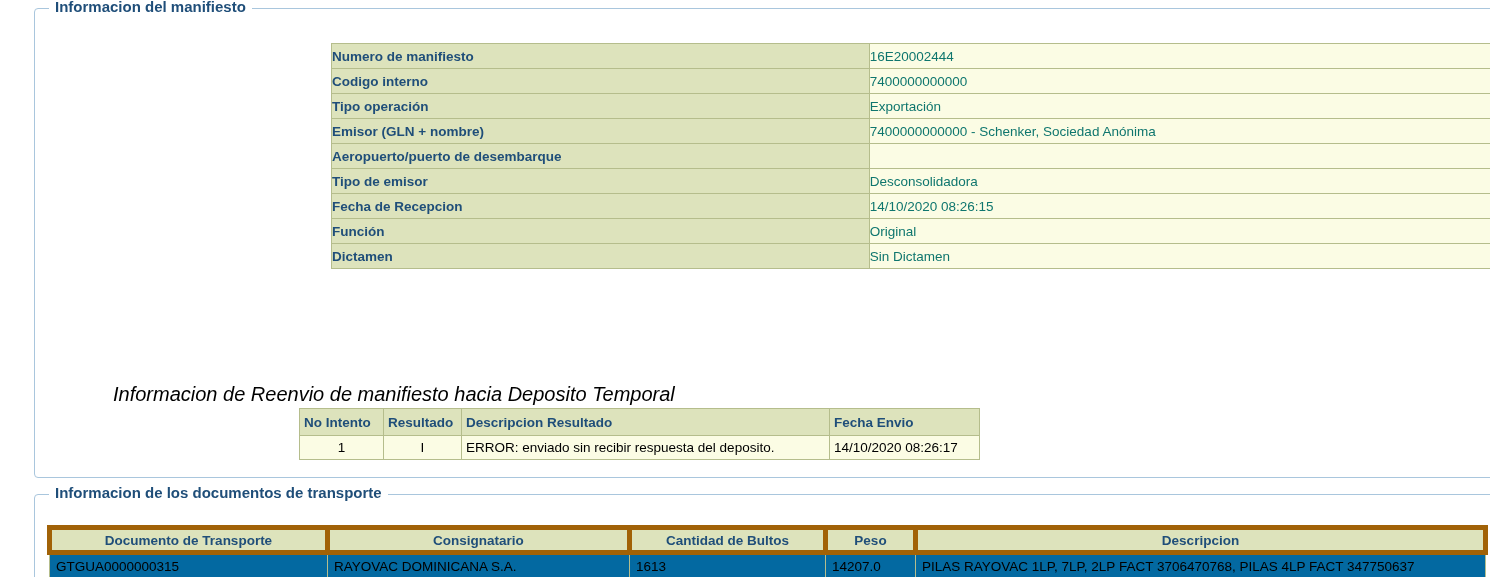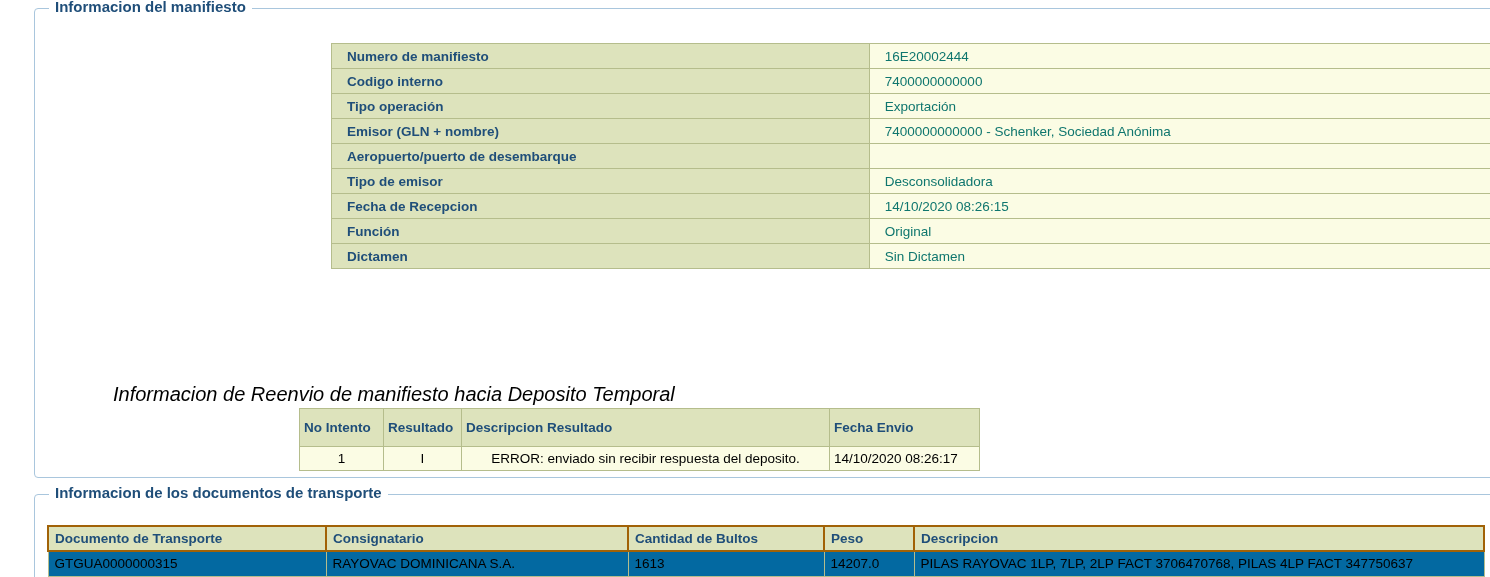--- a/index.html
+++ b/index.html
@@ -54,21 +54,21 @@
     position: absolute;
     left: 296px;
     top: 34px;
     border-collapse: collapse;
     table-layout: fixed;
   }
   table.mainfest-table td {
     border: 1px solid #b5bd8c;
     height: 25px;
     font-size: 13.5px;
-    padding: 0 15px;
+    padding: 0 0;
     vertical-align: middle;
     box-sizing: border-box;
   }
   td.lbl {
     width: 548px;
     background: #dde3bc;
     color: #1f4e79;
     font-weight: bold;
   }
   td.val {
@@ -95,58 +95,58 @@
     top: 399px;
     border-collapse: collapse;
     table-layout: fixed;
   }
   table.reenvio-table th {
     background: #dde3bc;
     color: #1f4e79;
     font-weight: bold;
     font-size: 13.5px;
     border: 1px solid #b5bd8c;
-    height: 38px;
+    height: 27px;
     padding: 0 4px;
     text-align: left;
     white-space: nowrap;
     box-sizing: border-box;
   }
   table.reenvio-table td {
     background: #fbfce4;
     color: #000000;
     font-size: 13.5px;
     border: 1px solid #b5bd8c;
     height: 24px;
     padding: 0 4px;
     box-sizing: border-box;
   }
   .c-intento  { width: 84px;  text-align: center; }
   .c-resultado{ width: 78px;  text-align: center; }
-  .c-desc     { width: 368px; text-align: center; }
+  .c-desc     { width: 368px; text-align: left; }
   .c-fecha    { width: 150px; text-align: left; }
 
   
   table.docs-table {
     position: absolute;
     left: 12px;
     top: 30px;
     border-collapse: collapse;
     table-layout: fixed;
     width: 1436px;
   }
   table.docs-table th {
     background: #dde3bc;
     color: #1f4e79;
     font-weight: bold;
     font-size: 13.5px;
-    border: 2px solid #a16207;
+    border: 5px solid #a16207;
     height: 25px;
     padding: 0 6px;
-    text-align: left;
+    text-align: center;
     white-space: nowrap;
     box-sizing: border-box;
   }
   table.docs-table td {
     background: #0369a1;
     color: #000000;
     font-size: 13.5px;
     border: 1px solid #b5bd8c;
     height: 25px;
     padding: 0 6px;

